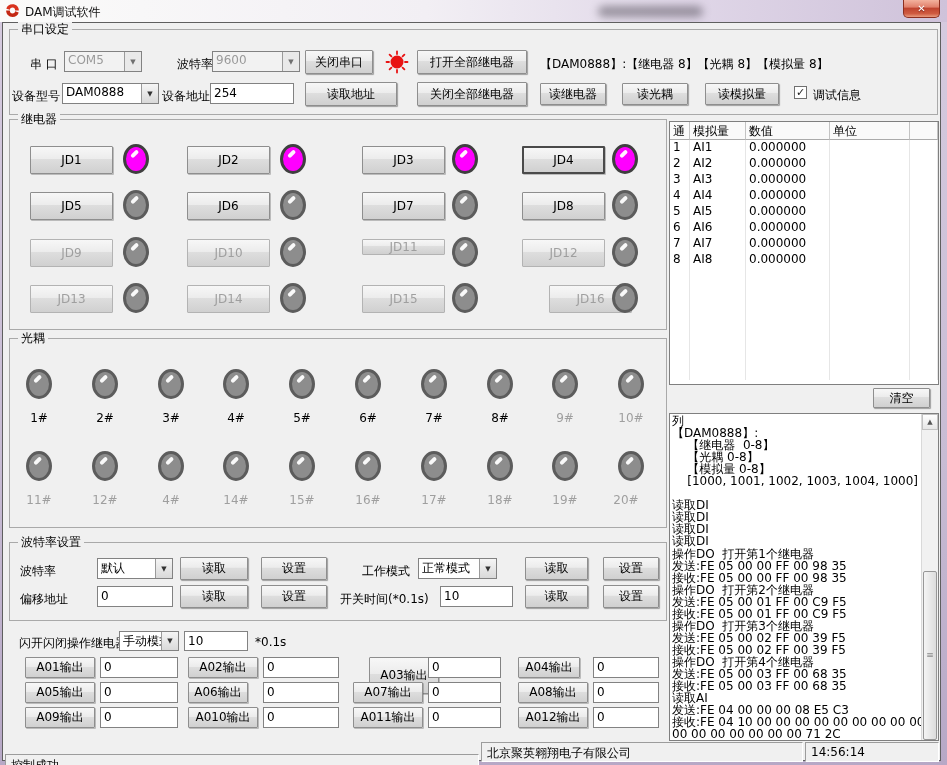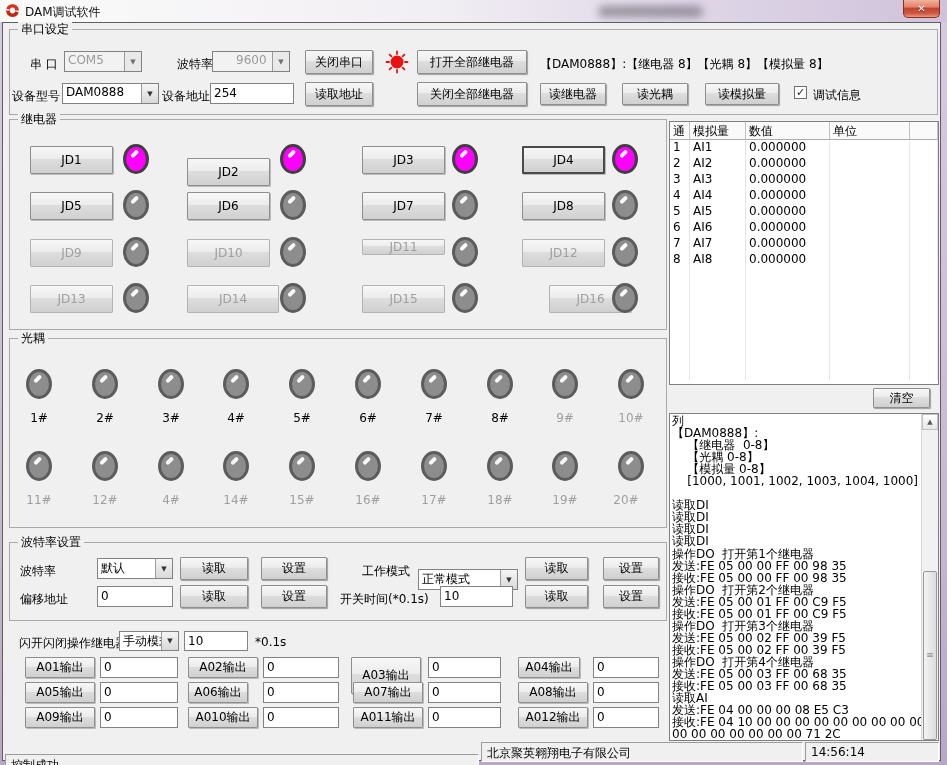--- a/index.html
+++ b/index.html
@@ -94,21 +94,21 @@
   <div class="client">
 
     <div class="gb" style="left:6px;top:6px;width:929px;height:86px;">
       <span class="legend">串口设定</span>
       <span class="lbl" style="left:20px;top:26px;">串  口</span>
       <div class="combo disabled" style="left:54px;top:21px;width:78px;height:21px;">
         <span class="val">COM5</span>
         <span class="arrow">▼</span>
       </div>
       <span class="lbl" style="left:167px;top:26px;">波特率</span>
-      <div class="combo disabled" style="left:202px;top:21px;width:78px;height:21px;padding-left:20px;">
+      <div class="combo disabled" style="left:202px;top:21px;width:88px;height:21px;">
         <span class="val">9600</span>
         <span class="arrow">▼</span>
       </div>
       <div class="btn" style="left:295px;top:20px;width:68px;height:24px;">关闭串口</div>
       <svg class="led" style="left:374px;top:19px;" width="26" height="26" viewBox="0 0 26 26">
         <circle cx="13" cy="13" r="6.5" fill="#e81212"></circle>
         <g stroke="#e81212" stroke-width="1.8" stroke-linecap="round">
           <line x1="13" y1="2.5" x2="13" y2="5"></line>
             <line x1="13" y1="21" x2="13" y2="23.5"></line>
           <line x1="2.5" y1="13" x2="5" y2="13"></line>
@@ -122,37 +122,37 @@
       <div class="btn" style="left:407px;top:20px;width:110px;height:24px;">打开全部继电器</div>
       <span class="lbl" style="left:530px;top:26px;">【DAM0888】:【继电器  8】【光耦 8】【模拟量 8】</span>
 
       <span class="lbl" style="left:2px;top:58px;">设备型号</span>
       <div class="combo" style="left:52px;top:53px;width:97px;height:21px;">
         <span class="val">DAM0888</span>
         <span class="arrow">▼</span>
       </div>
       <span class="lbl" style="left:152px;top:58px;">设备地址</span>
       <div class="tb" style="left:200px;top:53px;width:84px;height:21px;">254</div>
-      <div class="btn" style="left:295px;top:52px;width:68px;height:24px;">读取地址</div>
+      <div class="btn" style="left:295px;top:52px;width:92px;height:24px;">读取地址</div>
       <div class="btn" style="left:407px;top:52px;width:110px;height:24px;">关闭全部继电器</div>
       <div class="btn" style="left:530px;top:53px;width:66px;height:22px;">读继电器</div>
       <div class="btn" style="left:612px;top:53px;width:66px;height:22px;">读光耦</div>
       <div class="btn" style="left:695px;top:53px;width:74px;height:22px;">读模拟量</div>
       <div class="checkbox" style="left:784px;top:56px;">
         <span>✓</span>
       </div>
       <span class="lbl" style="left:803px;top:57px;">调试信息</span>
     </div>
 
     <div class="gb" style="left:6px;top:96px;width:658px;height:211px;">
       <span class="legend">继电器</span>
       <div id="relay-grid">
           <div class="btn flat" style="left:20px;top:26px;width:83px;height:28px;">JD1</div>
           <div class="lamp on" style="left:113px;top:24px;"></div>
-          <div class="btn flat" style="left:177px;top:38px;width:83px;height:28px;">JD2</div>
+          <div class="btn flat" style="left:177px;top:26px;width:83px;height:28px;">JD2</div>
           <div class="lamp on" style="left:270px;top:24px;"></div>
           <div class="btn flat" style="left:352px;top:26px;width:83px;height:28px;">JD3</div>
           <div class="lamp on" style="left:442px;top:24px;"></div>
           <div class="btn flat focused" style="left:512px;top:26px;width:83px;height:28px;">JD4</div>
           <div class="lamp on" style="left:602px;top:24px;"></div>
           <div class="btn flat" style="left:20px;top:72px;width:83px;height:28px;">JD5</div>
           <div class="lamp" style="left:113px;top:70px;"></div>
           <div class="btn flat" style="left:177px;top:72px;width:83px;height:28px;">JD6</div>
           <div class="lamp" style="left:270px;top:70px;"></div>
           <div class="btn flat" style="left:352px;top:72px;width:83px;height:28px;">JD7</div>
@@ -162,21 +162,21 @@
           <div class="btn flat dis" style="left:20px;top:119px;width:83px;height:28px;">JD9</div>
           <div class="lamp" style="left:113px;top:117px;"></div>
           <div class="btn flat dis" style="left:177px;top:119px;width:83px;height:28px;">JD10</div>
           <div class="lamp" style="left:270px;top:117px;"></div>
           <div class="btn flat dis" style="left:352px;top:119px;width:83px;height:16px;">JD11</div>
           <div class="lamp" style="left:442px;top:117px;"></div>
           <div class="btn flat dis" style="left:512px;top:119px;width:83px;height:28px;">JD12</div>
           <div class="lamp" style="left:602px;top:117px;"></div>
           <div class="btn flat dis" style="left:20px;top:165px;width:83px;height:28px;">JD13</div>
           <div class="lamp" style="left:113px;top:163px;"></div>
-          <div class="btn flat dis" style="left:177px;top:165px;width:92px;height:28px;">JD14</div>
+          <div class="btn flat dis" style="left:177px;top:165px;width:83px;height:28px;">JD14</div>
           <div class="lamp" style="left:270px;top:163px;"></div>
           <div class="btn flat dis" style="left:352px;top:165px;width:83px;height:28px;">JD15</div>
           <div class="lamp" style="left:442px;top:163px;"></div>
           <div class="btn flat dis" style="left:512px;top:165px;width:83px;height:28px;margin-left:27px;">JD16</div>
           <div class="lamp" style="left:602px;top:163px;"></div>
         </div>
     </div>
 
     <div class="gb" style="left:6px;top:315px;width:658px;height:190px;">
       <span class="legend">光耦</span>
@@ -227,21 +227,21 @@
     <div class="gb" style="left:6px;top:519px;width:658px;height:79px;">
       <span class="legend">波特率设置</span>
       <span class="lbl" style="left:10px;top:20px;">波特率</span>
       <div class="combo" style="left:87px;top:15px;width:76px;height:21px;">
         <span class="val">默认</span>
         <span class="arrow">▼</span>
       </div>
       <div class="btn" style="left:170px;top:14px;width:68px;height:23px;">读取</div>
       <div class="btn" style="left:251px;top:14px;width:66px;height:23px;">设置</div>
       <span class="lbl" style="left:352px;top:20px;">工作模式</span>
-      <div class="combo" style="left:408px;top:26px;width:100px;height:21px;">
+      <div class="combo" style="left:408px;top:15px;width:79px;height:21px;">
         <span class="val">正常模式</span>
         <span class="arrow">▼</span>
       </div>
       <div class="btn" style="left:515px;top:14px;width:63px;height:23px;">读取</div>
       <div class="btn" style="left:593px;top:14px;width:56px;height:23px;">设置</div>
 
       <span class="lbl" style="left:10px;top:48px;">偏移地址</span>
       <div class="tb" style="left:87px;top:43px;width:76px;height:21px;">0</div>
       <div class="btn" style="left:170px;top:42px;width:68px;height:23px;">读取</div>
       <div class="btn" style="left:251px;top:42px;width:66px;height:23px;">设置</div>
@@ -257,21 +257,21 @@
       <span class="arrow">▼</span>
     </div>
     <div class="tb" style="left:181px;top:608px;width:64px;height:20px;">10</div>
     <span class="lbl" style="left:252px;top:612px;">*0.1s</span>
 
     <div id="outputs-grid">
         <div class="btn flat" style="left:22px;top:634px;width:70px;height:21px;">A01输出</div>
         <div class="tb" style="left:97px;top:634px;width:78px;height:21px;">0</div>
         <div class="btn flat" style="left:185px;top:634px;width:70px;height:21px;">A02输出</div>
         <div class="tb" style="left:260px;top:634px;width:76px;height:21px;">0</div>
-        <div class="btn flat" style="left:348px;top:634px;width:70px;height:37px;">A03输出</div>
+        <div class="btn flat" style="left:366px;top:634px;width:70px;height:37px;">A03输出</div>
         <div class="tb" style="left:425px;top:634px;width:73px;height:21px;">0</div>
         <div class="btn flat" style="left:515px;top:634px;width:62px;height:21px;">A04输出</div>
         <div class="tb" style="left:590px;top:634px;width:66px;height:21px;">0</div>
         <div class="btn flat" style="left:22px;top:659px;width:70px;height:21px;">A05输出</div>
         <div class="tb" style="left:97px;top:659px;width:78px;height:21px;">0</div>
         <div class="btn flat" style="left:185px;top:659px;width:60px;height:21px;">A06输出</div>
         <div class="tb" style="left:260px;top:659px;width:76px;height:21px;">0</div>
         <div class="btn flat" style="left:350px;top:659px;width:70px;height:21px;">A07输出</div>
         <div class="tb" style="left:425px;top:659px;width:73px;height:21px;">0</div>
         <div class="btn flat" style="left:515px;top:659px;width:70px;height:21px;">A08输出</div>

